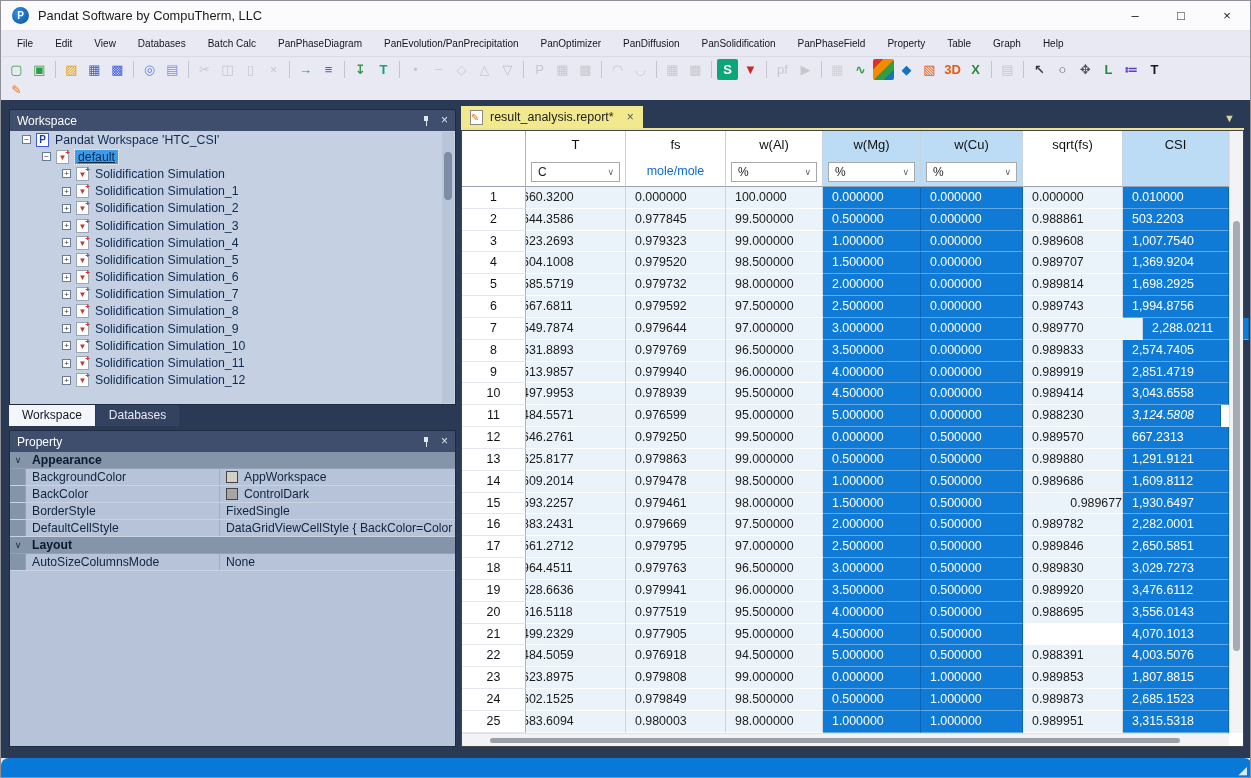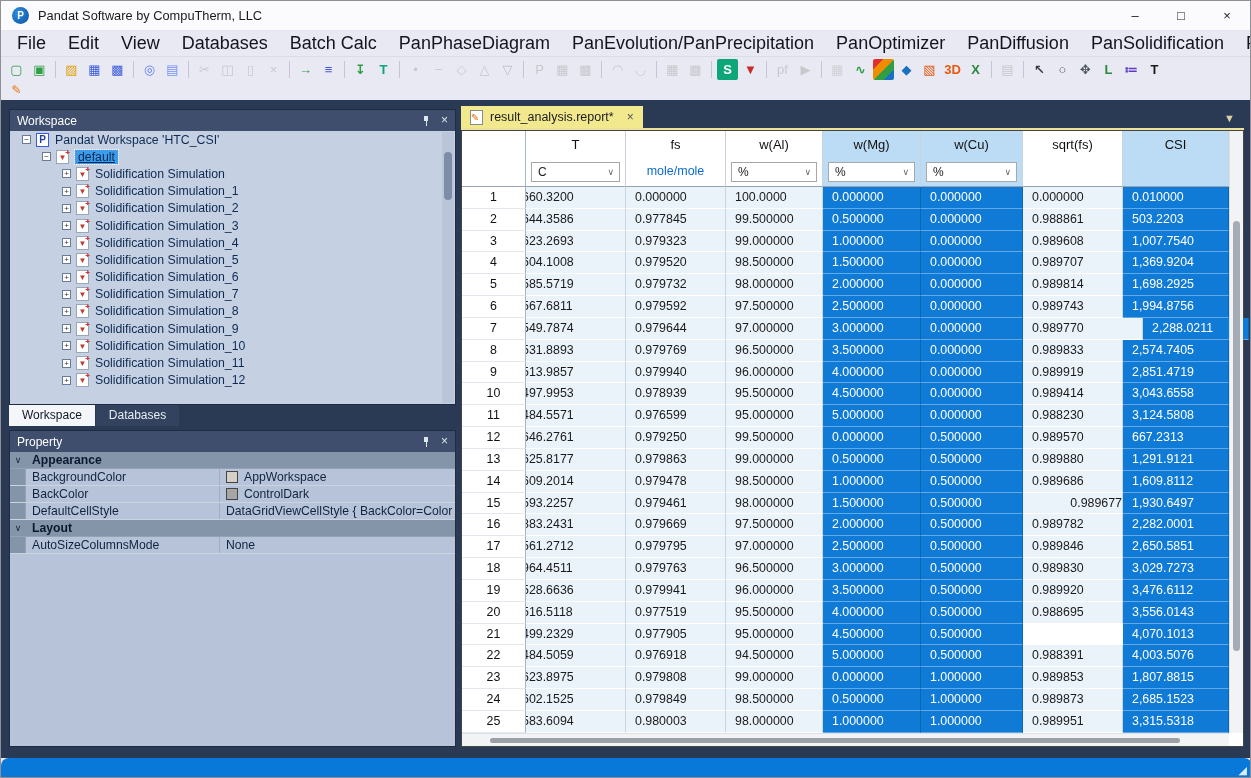--- a/index.html
+++ b/index.html
@@ -9,21 +9,21 @@
 
   
   #titlebar { height:30px; background:#FBFBFD; display:flex; align-items:center; padding-left:11px; border-bottom:1px solid #E6E6EC; }
   .app-ic { width:17px; height:17px; border-radius:50%; background:radial-gradient(circle at 35% 35%, #2f8fe0, #0d4f9e); color:#fff; font-size:10px; font-weight:bold; text-align:center; line-height:17px; margin-right:9px; }
   #title-text { font-size:12.8px; color:#1a1a1a; }
   #win-controls { margin-left:auto; display:flex; height:30px; }
   .wbtn { width:46px; text-align:center; line-height:30px; font-size:13px; color:#222; }
 
   
   #menubar { height:25px; background:#E9E9F3; display:flex; align-items:center; padding-left:5px; }
-  .menu-item { padding:0 11px; font-size:18px; color:#14141e; line-height:25px; white-space:nowrap; }
+  .menu-item { padding:0 11px; font-size:10px; color:#14141e; line-height:25px; white-space:nowrap; }
 
   
   #toolbar1 { height:25px; background:#E9E9F3; display:flex; align-items:center; padding-left:4px; overflow:hidden; border-top:1px solid #dcdce6; }
   #toolbar2 { height:19px; background:#E9E9F3; display:flex; align-items:center; padding-left:6px; }
   .tbi { width:21px; height:21px; flex:none; text-align:center; line-height:21px; font-size:13px; font-weight:bold; border-radius:2px; margin:0 1px; background:transparent; }
   .tbi.dis { opacity:.45; filter:grayscale(1); font-weight:normal; }
   .tbi.rainbow { background:linear-gradient(135deg,#e03131 0 25%,#f08c00 0 50%,#2f9e44 0 75%,#1971c2 0); color:#fff; }
   .tsep { width:1px; height:17px; background:#c4c4d2; margin:0 4px; flex:none; }
   .tbi.small { width:17px; height:17px; line-height:17px; font-size:12px; }
 
@@ -323,20 +323,27 @@
           <div class="prow">
             <span class="pgut"></span>
             <span class="pname">BackColor</span>
             <span class="pval">
               <span class="swatch" style="background: rgb(166, 166, 166);"></span>
               <span>ControlDark</span>
             </span>
           </div>
           <div class="prow">
             <span class="pgut"></span>
+            <span class="pname">BorderStyle</span>
+            <span class="pval">
+              <span>FixedSingle</span>
+            </span>
+          </div>
+          <div class="prow">
+            <span class="pgut"></span>
             <span class="pname">DefaultCellStyle</span>
             <span class="pval">
               <span>DataGridViewCellStyle { BackColor=Color [W</span>
             </span>
           </div>
           <div class="prow pcat">
             <span class="pgut">∨</span>
             <span class="pname">Layout</span>
           </div>
           <div class="prow">
@@ -504,21 +511,21 @@
               <div class="dcell dsel" style="width: 106px;">3,043.6558</div>
             </div>
             <div class="trow2">
               <div class="rnum">11</div>
               <div class="dcell tcol" style="width: 100px;"><span class="clip">484.5571</span></div>
               <div class="dcell" style="width: 100px;">0.976599</div>
               <div class="dcell" style="width: 97px;">95.000000</div>
               <div class="dcell dsel" style="width: 98px;">5.000000</div>
               <div class="dcell dsel" style="width: 102px;">0.000000</div>
               <div class="dcell" style="width: 100px;">0.988230</div>
-              <div class="dcell dsel" style="width: 106px;">3,124.5808</div>
+              <div class="dcell dsel" style="width: 98px; font-style: italic;">3,124.5808</div>
             </div>
             <div class="trow2">
               <div class="rnum">12</div>
               <div class="dcell tcol" style="width: 100px;"><span class="clip">646.2761</span></div>
               <div class="dcell" style="width: 100px;">0.979250</div>
               <div class="dcell" style="width: 97px;">99.500000</div>
               <div class="dcell dsel" style="width: 98px;">0.000000</div>
               <div class="dcell dsel" style="width: 102px;">0.500000</div>
               <div class="dcell" style="width: 100px;">0.989570</div>
               <div class="dcell dsel" style="width: 106px;">667.2313</div>

